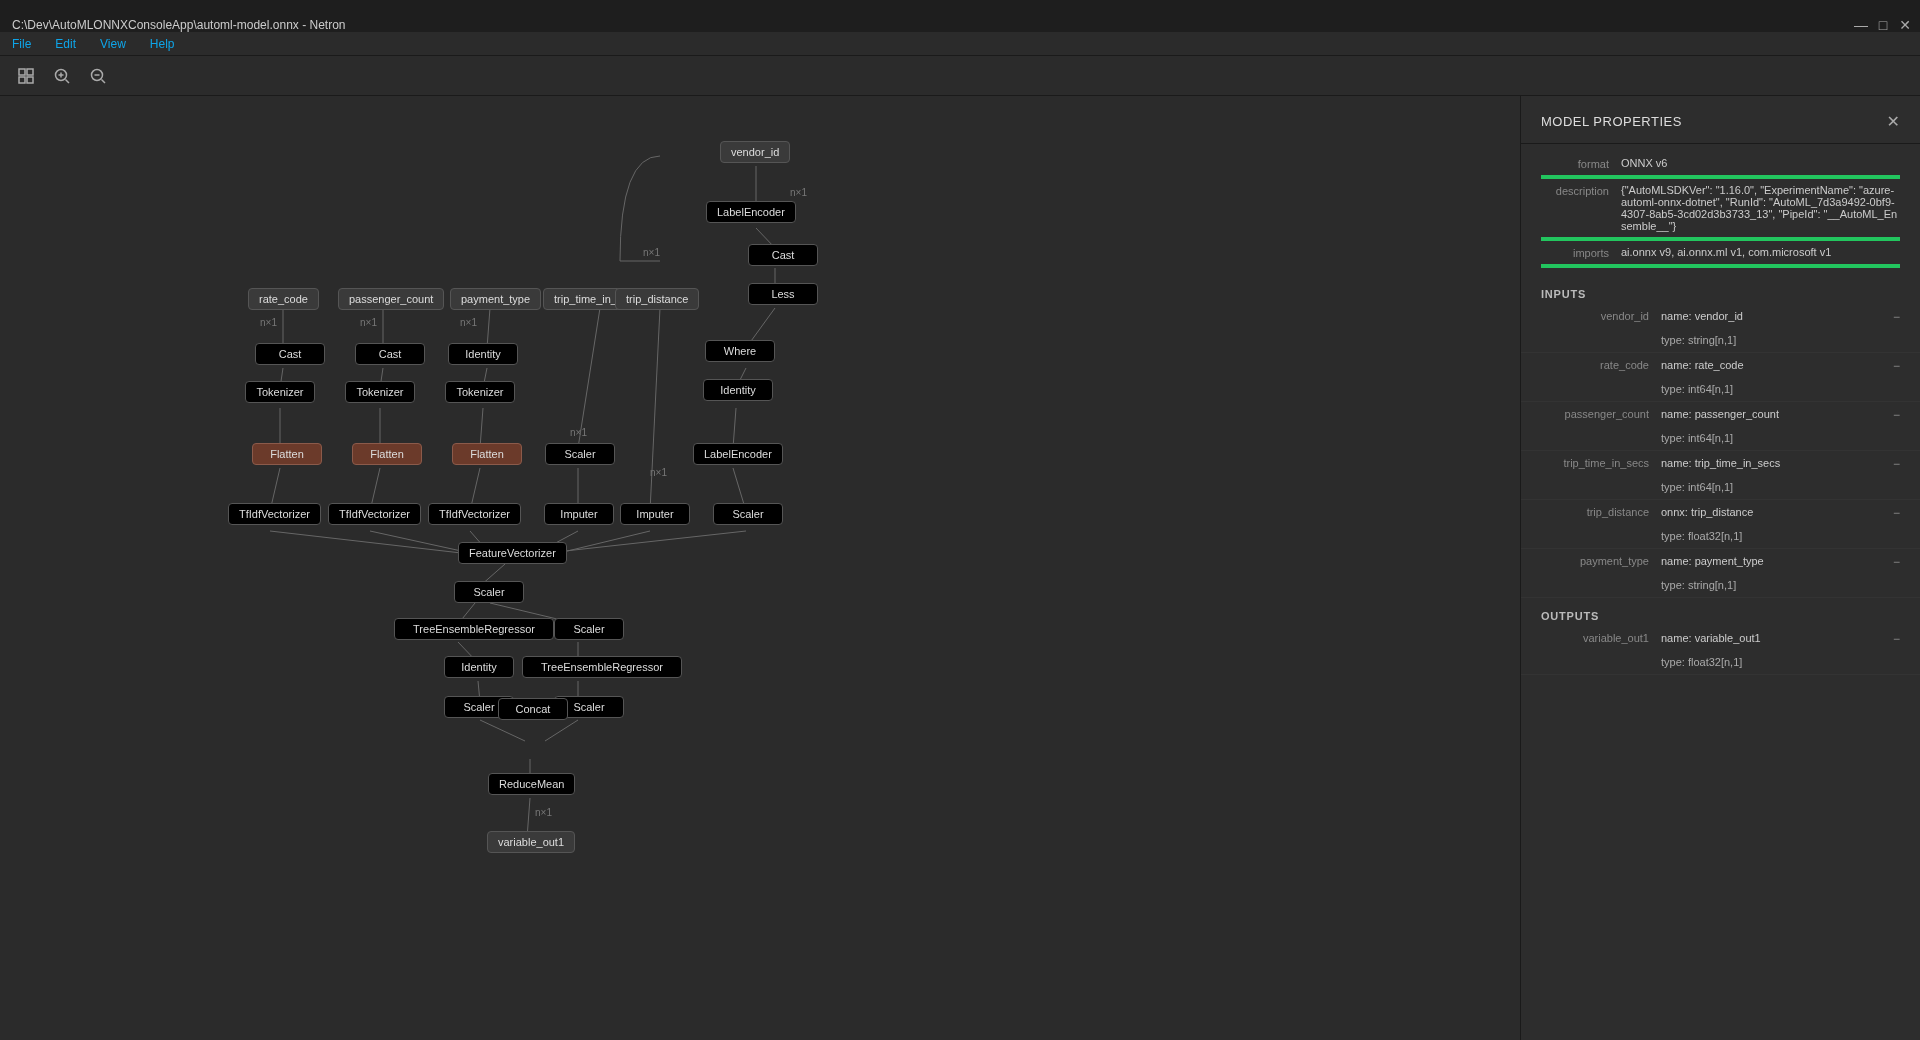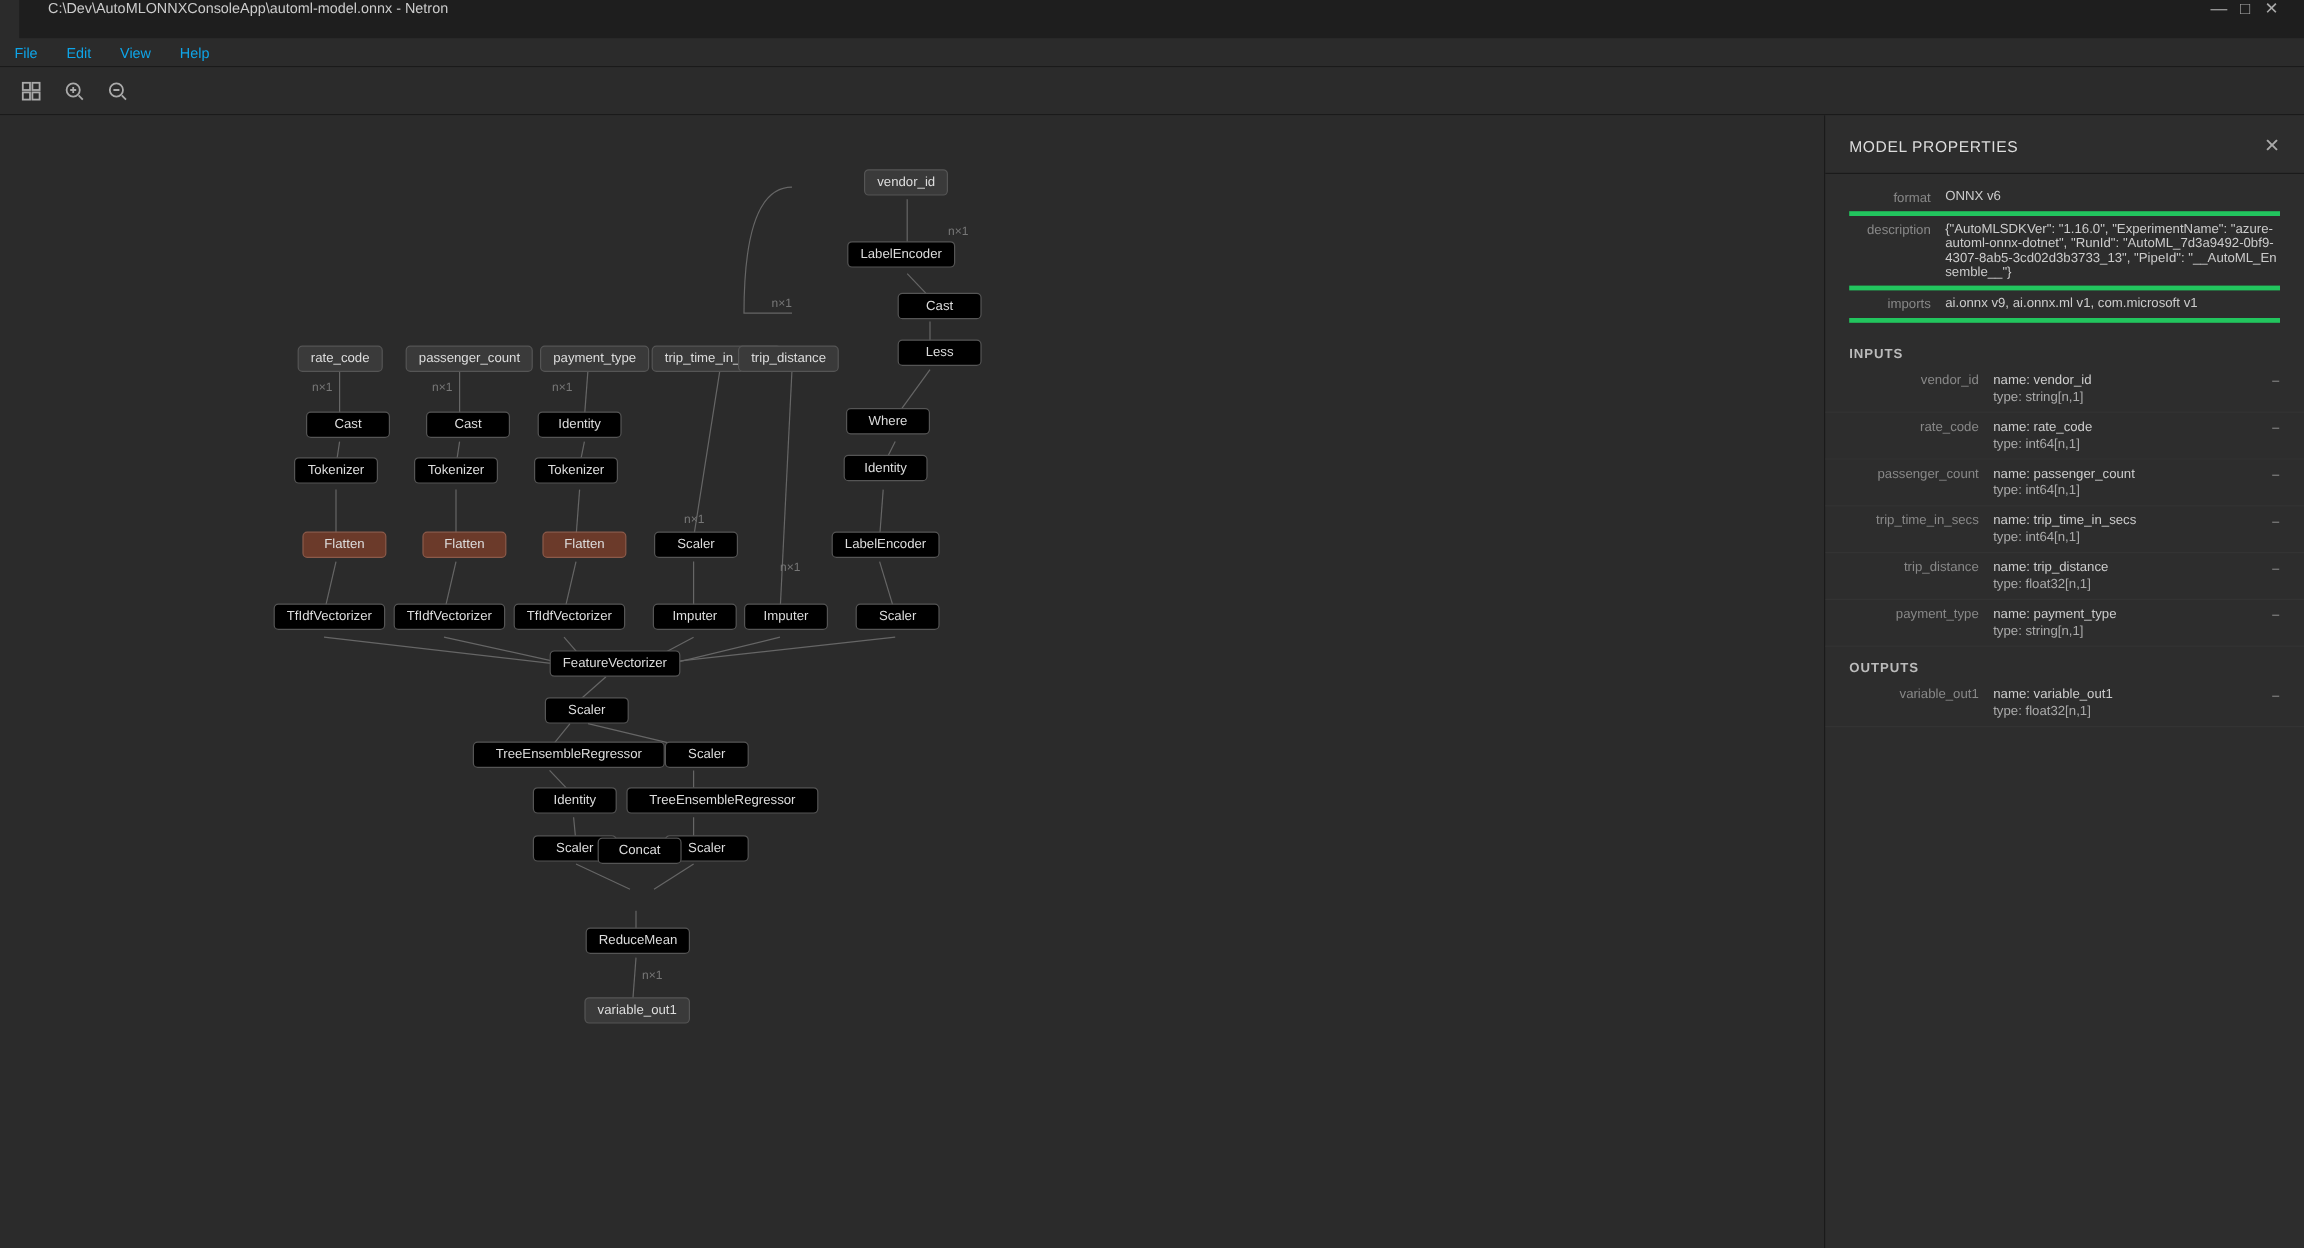--- a/index.html
+++ b/index.html
@@ -12,26 +12,25 @@
       flex-direction: column;
       height: 1040px;
       width: 1920px;
       overflow: hidden;
     }
     
     #title-bar {
       background: #1e1e1e;
       height: 32px;
       display: flex;
-      align-items: flex-start;
-      padding: 0 20px;
+      align-items: flex-end;
+      padding: 0 8px;
       font-size: 12px;
       color: #ccc;
       flex-shrink: 0;
-      margin-left: 16px;
     }
     #title-bar .title-text {
       flex: 1;
       text-align: left;
       padding-left: 4px;
       font-size: 12px;
     }
     #title-bar .window-controls {
       display: flex;
       gap: 8px;
@@ -207,21 +206,21 @@
       align-items: flex-start;
     }
     .io-details {
       font-size: 11px;
       color: #ccc;
       flex: 1;
     }
     .io-type {
       color: #aaa;
       font-size: 11px;
-      margin-top: 2px;
+      margin-top: 12px;
     }
     .io-expand {
       color: #888;
       margin-left: auto;
       cursor: pointer;
     }
   </style>
 </head>
 <body>
 
@@ -480,21 +479,21 @@
           <div class="io-type">type: int64[n,1]</div>
         </div>
         <span class="io-expand">−</span>
       </div>
     </div>
 
     <div class="io-item">
       <div class="io-row">
         <span class="io-name">trip_distance</span>
         <div class="io-details">
-          <div>name: trip_distance</div>
+          <div>onnx: trip_distance</div>
           <div class="io-type">type: float32[n,1]</div>
         </div>
         <span class="io-expand">−</span>
       </div>
     </div>
 
     <div class="io-item">
       <div class="io-row">
         <span class="io-name">payment_type</span>
         <div class="io-details">

